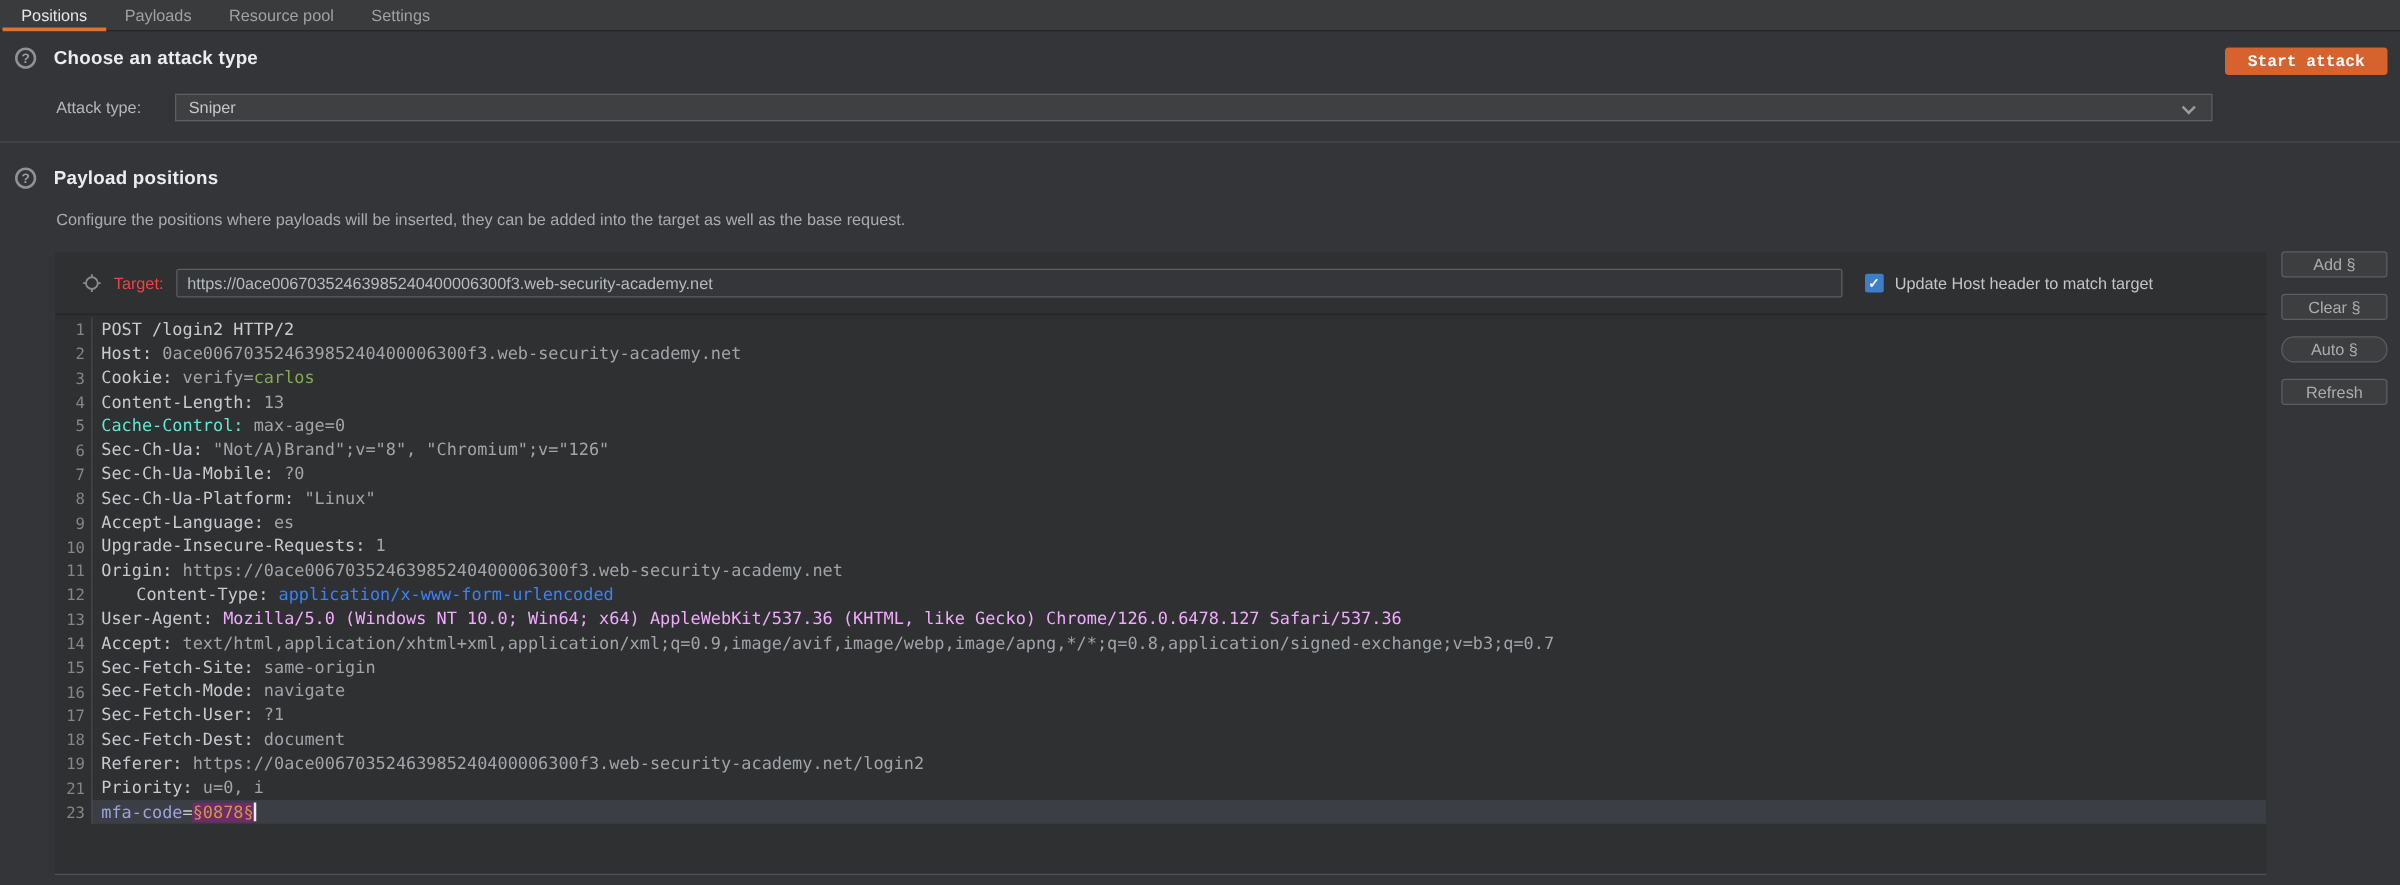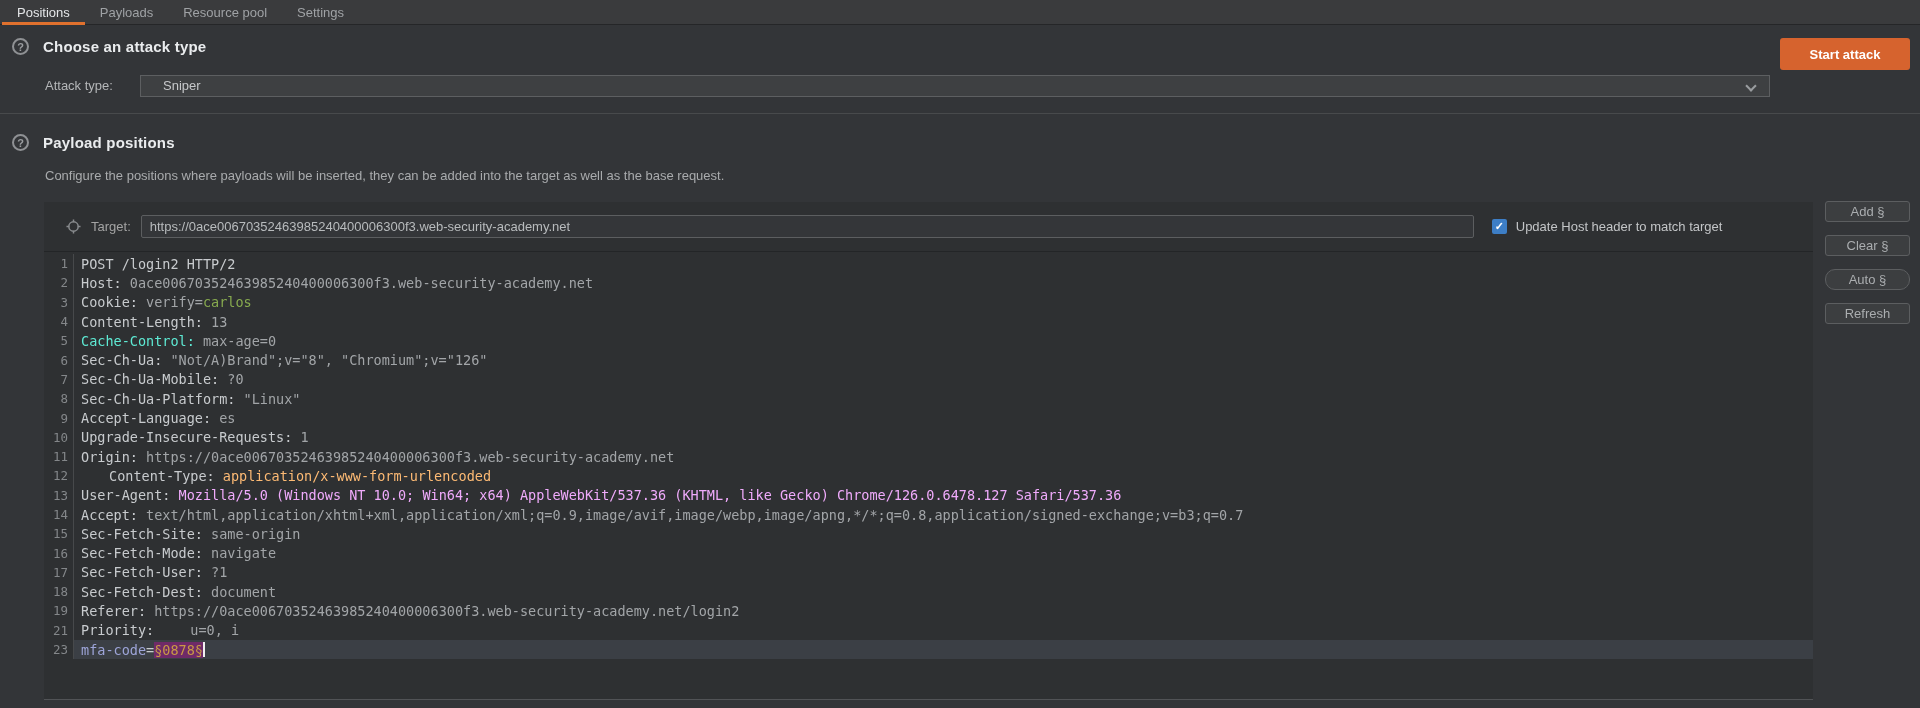--- a/index.html
+++ b/index.html
@@ -24,43 +24,43 @@
   .help-icon { width:17px; height:17px; border-radius:50%;
                border:2px solid #8f9194; color:#9b9da0; display:flex;
                align-items:center; justify-content:center; font-size:11px;
                font-weight:bold; flex:none; }
   .section-title { font-size:15px; font-weight:bold; color:#eaecee;
                    letter-spacing:.2px; }
   .description { position:absolute; left:45px; top:168px; font-size:13px;
                  color:#a9abad; }
 
   .start-btn { position:absolute; left:1780px; top:38px; width:130px;
-               height:32px; background:#d6632e; border:none; border-radius:3px;
+               height:22px; background:#d6632e; border:none; border-radius:3px;
                color:#fff; font-weight:bold; font-size:13px;
-               font-family:Liberation Sans, sans-serif; }
+               font-family:Liberation Mono, monospace; }
 
   .attack-label { position:absolute; left:45px; top:75px; height:22px;
                   line-height:22px; font-size:13px; color:#b5b7b9; }
   .attack-select { position:absolute; left:140px; top:75px; width:1630px;
                    height:22px; background:#3e4042; border:1px solid #5d5f61;
                    border-radius:0; color:#c6c8ca; font-size:13px;
-                   line-height:20px; padding-left:22px; }
+                   line-height:20px; padding-left:10px; }
   .chevron { position:absolute; right:14px; top:6px; width:8px; height:8px;
              border-left:2px solid #9a9da0; border-bottom:2px solid #9a9da0;
              transform:rotate(-45deg); }
 
   .h-sep { position:absolute; left:0; right:0; top:113px; height:1px;
            background:#484a4c; }
 
   
   .panel { position:absolute; left:44px; top:202px; width:1769px; height:498px;
            background:#2e3032; border-bottom:1px solid #515356; }
   .target-row { height:50px; display:flex; align-items:center;
                 border-bottom:1px solid #232527; padding-left:22px; }
-  .target-label { font-size:13px; color:#a3a3a3; margin-left:10px; }
+  .target-label { font-size:13px; color:#ef4444; margin-left:10px; }
   .target-input { margin-left:10px; width:1333px; height:23px;
                   background:#343639; border:1px solid #5c5e60;
                   border-radius:2px; color:#b8bbbd; font-size:13px;
                   padding:0 8px; font-family:"Liberation Sans",sans-serif; }
   .checkbox { margin-left:18px; width:15px; height:15px; background:#3d7ec6;
               border-radius:2px; color:#fff; font-size:11px; font-weight:bold;
               display:flex; align-items:center; justify-content:center;
               flex:none; }
   .checkbox-label { margin-left:9px; font-size:13px; color:#c3c5c7; }
 
@@ -178,21 +178,21 @@
           <div class="code-row">
             <span class="gutter">10</span>
             <span class="code-text"><span style="color: rgb(200, 203, 206);">Upgrade-Insecure-Requests: </span><span style="color: rgb(162, 165, 168);">1</span></span>
           </div>
           <div class="code-row">
             <span class="gutter">11</span>
             <span class="code-text"><span style="color: rgb(200, 203, 206);">Origin: </span><span style="color: rgb(162, 165, 168);">https://0ace00670352463985240400006300f3.web-security-academy.net</span></span>
           </div>
           <div class="code-row">
             <span class="gutter">12</span>
-            <span class="code-text"><span style="color: rgb(200, 203, 206); margin-left: 28px;">Content-Type: </span><span style="color: #fdba74;">application/x-www-form-urlencoded</span></span>
+            <span class="code-text"><span style="color: rgb(200, 203, 206); margin-left: 28px;">Content-Type: </span><span style="color: #3b82f6;">application/x-www-form-urlencoded</span></span>
           </div>
           <div class="code-row">
             <span class="gutter">13</span>
             <span class="code-text"><span style="color: rgb(200, 203, 206);">User-Agent: </span><span style="color: #f0abfc;">Mozilla/5.0 (Windows NT 10.0; Win64; x64) AppleWebKit/537.36 (KHTML, like Gecko) Chrome/126.0.6478.127 Safari/537.36</span></span>
           </div>
           <div class="code-row">
             <span class="gutter">14</span>
             <span class="code-text"><span style="color: rgb(200, 203, 206);">Accept: </span><span style="color: rgb(162, 165, 168);">text/html,application/xhtml+xml,application/xml;q=0.9,image/avif,image/webp,image/apng,*/*;q=0.8,application/signed-exchange;v=b3;q=0.7</span></span>
           </div>
           <div class="code-row">
@@ -210,21 +210,21 @@
           <div class="code-row">
             <span class="gutter">18</span>
             <span class="code-text"><span style="color: rgb(200, 203, 206);">Sec-Fetch-Dest: </span><span style="color: rgb(162, 165, 168);">document</span></span>
           </div>
           <div class="code-row">
             <span class="gutter">19</span>
             <span class="code-text"><span style="color: rgb(200, 203, 206);">Referer: </span><span style="color: rgb(162, 165, 168);">https://0ace00670352463985240400006300f3.web-security-academy.net/login2</span></span>
           </div>
           <div class="code-row">
             <span class="gutter">21</span>
-            <span class="code-text"><span style="color: rgb(200, 203, 206);">Priority: </span><span style="color: rgb(162, 165, 168); margin-left: 28px;">u=0, i</span></span>
+            <span class="code-text"><span style="color: rgb(200, 203, 206);">Priority: </span><span style="color: rgb(162, 165, 168);">u=0, i</span></span>
           </div>
           <div class="code-row current">
             <span class="gutter">23</span>
             <span class="code-text"><span style="color: rgb(157, 164, 216);">mfa-code</span><span style="color: rgb(200, 203, 206);">=</span><span style="background: rgb(111, 42, 104); color: rgb(200, 154, 69);">§0878§</span><span class="caret"></span></span>
           </div>
         </div>
     </div>
   </div>
 
   <button class="side-btn" style="top:201px;">Add §</button>

